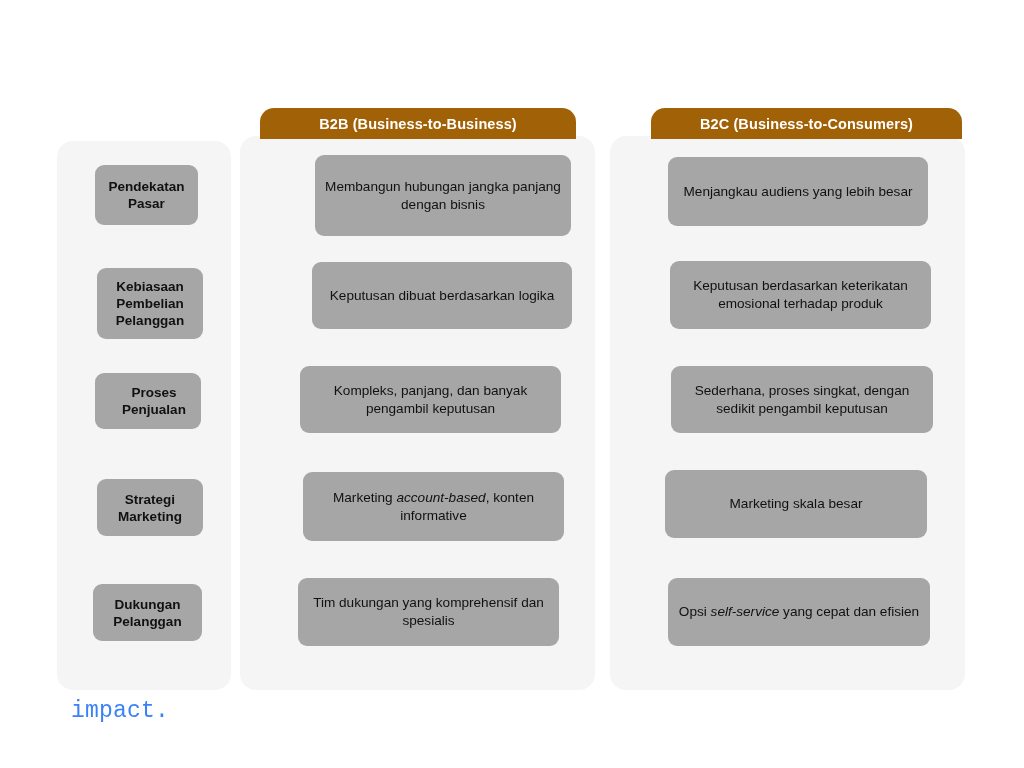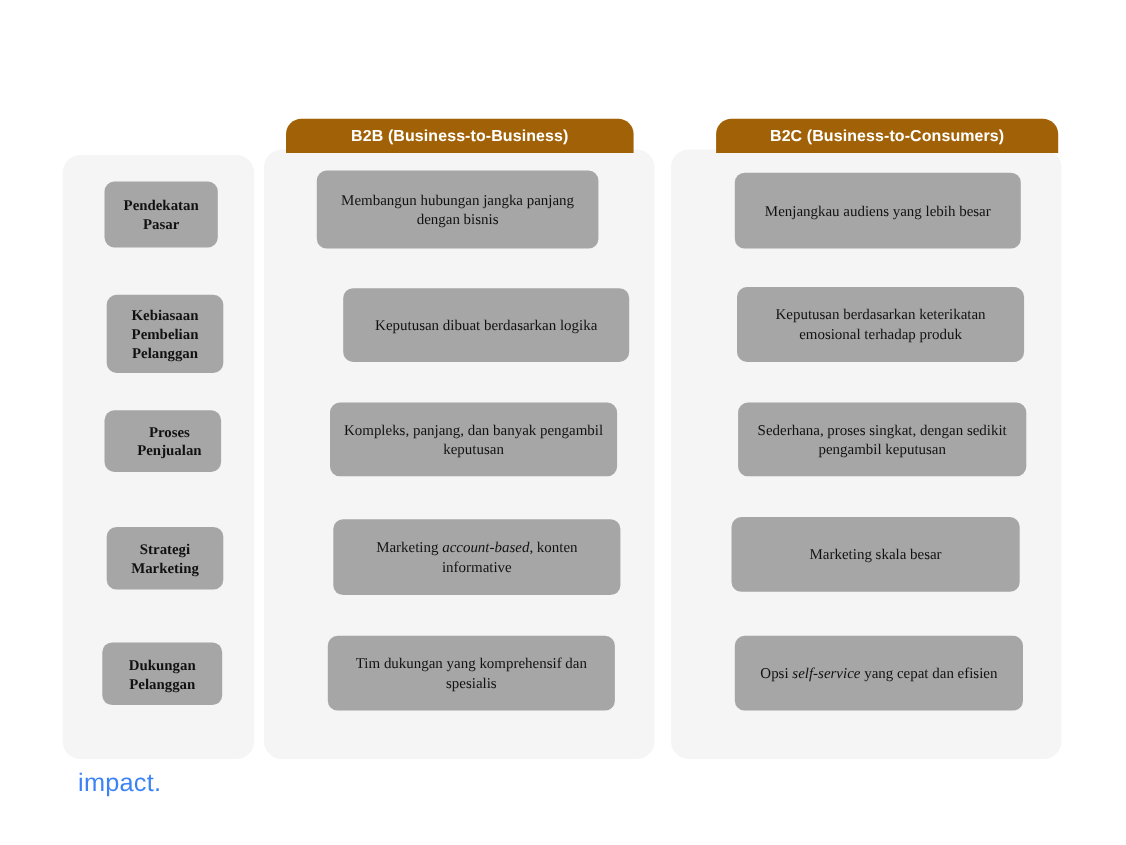--- a/index.html
+++ b/index.html
@@ -50,21 +50,20 @@
     position: absolute;
     background: #a6a6a6;
     border-radius: 9px;
     color: #111111;
     display: flex;
     align-items: center;
     justify-content: center;
     text-align: center;
     box-sizing: border-box;
     z-index: 2;
-    font-family: Liberation Serif, serif;
   }
   .card .card-text {
     display: block;
     width: 100%;
     padding: 0 10px;
     box-sizing: border-box;
     line-height: 1.32;
   }
   .label-card {
     font-size: 13.5px;
@@ -78,21 +77,21 @@
   }
 
   
   #label-0 { left: 95px;  top: 165px; width: 103px; height: 60px; }
   #label-1 { left: 97px;  top: 268px; width: 106px; height: 71px; }
   #label-2 { left: 95px;  top: 373px; width: 106px; height: 56px; padding-left: 12px; }
   #label-3 { left: 97px;  top: 479px; width: 106px; height: 57px; }
   #label-4 { left: 93px;  top: 584px; width: 109px; height: 57px; }
 
   
-  #b2b-0 { left: 288px; top: 155px; width: 256px; height: 71px; }
+  #b2b-0 { left: 315px; top: 155px; width: 256px; height: 81px; }
   #b2b-1 { left: 312px; top: 262px; width: 260px; height: 67px; }
   #b2b-2 { left: 300px; top: 366px; width: 261px; height: 67px; }
   #b2b-3 { left: 303px; top: 472px; width: 261px; height: 69px; }
   #b2b-4 { left: 298px; top: 578px; width: 261px; height: 68px; }
 
   
   #b2c-0 { left: 668px; top: 157px; width: 260px; height: 69px; }
   #b2c-1 { left: 670px; top: 261px; width: 261px; height: 68px; }
   #b2c-2 { left: 671px; top: 366px; width: 262px; height: 67px; }
   #b2c-3 { left: 665px; top: 470px; width: 262px; height: 68px; text-align: center; }
@@ -100,21 +99,21 @@
 
   
   #brand-logo {
     position: absolute;
     left: 71px;
     top: 698px;
     font-size: 23px;
     font-weight: normal;
     letter-spacing: 0.2px;
     color: #3b82f6;
-    font-family: Liberation Sans, sans-serif;
+    font-family: Liberation Mono, monospace;
   }
 
   .card em { font-style: italic; }
 </style>
 </head>
 <body>
 
 <div class="panel" id="panel-labels"></div>
 <div class="panel" id="panel-b2b"></div>
 <div class="panel" id="panel-b2c"></div>

